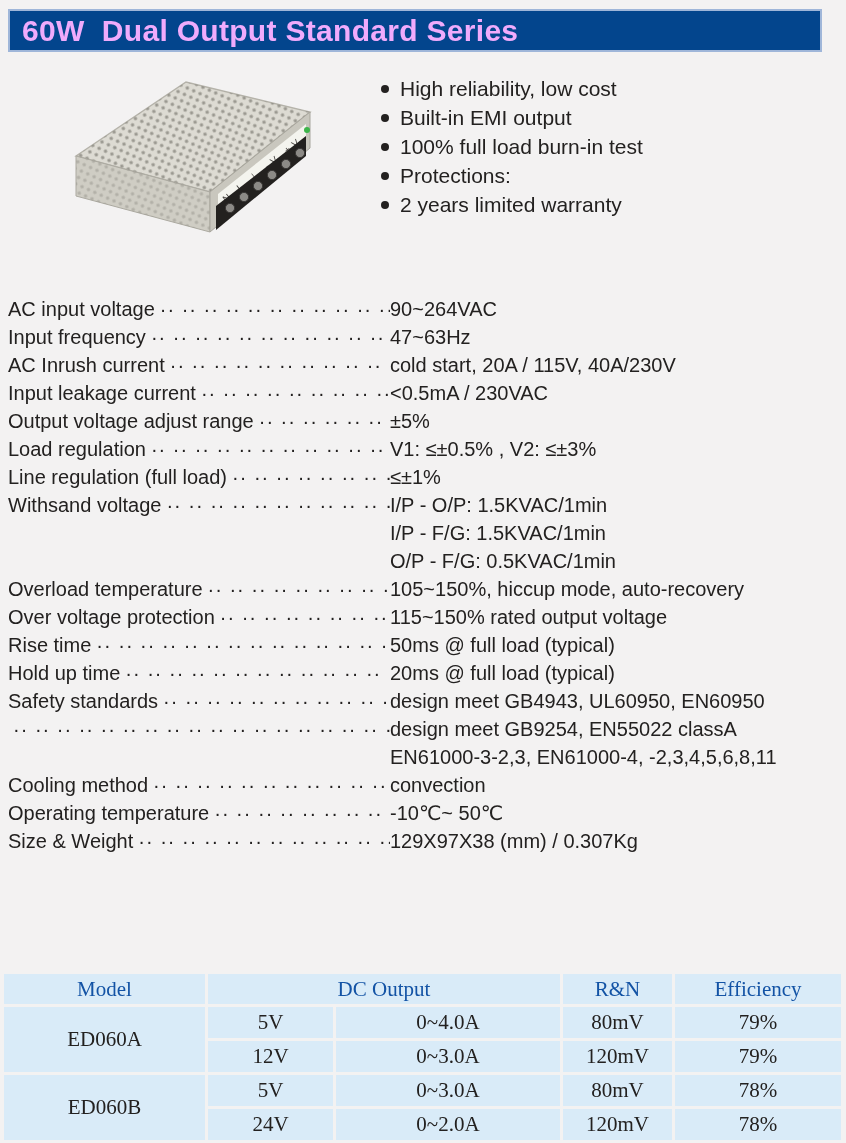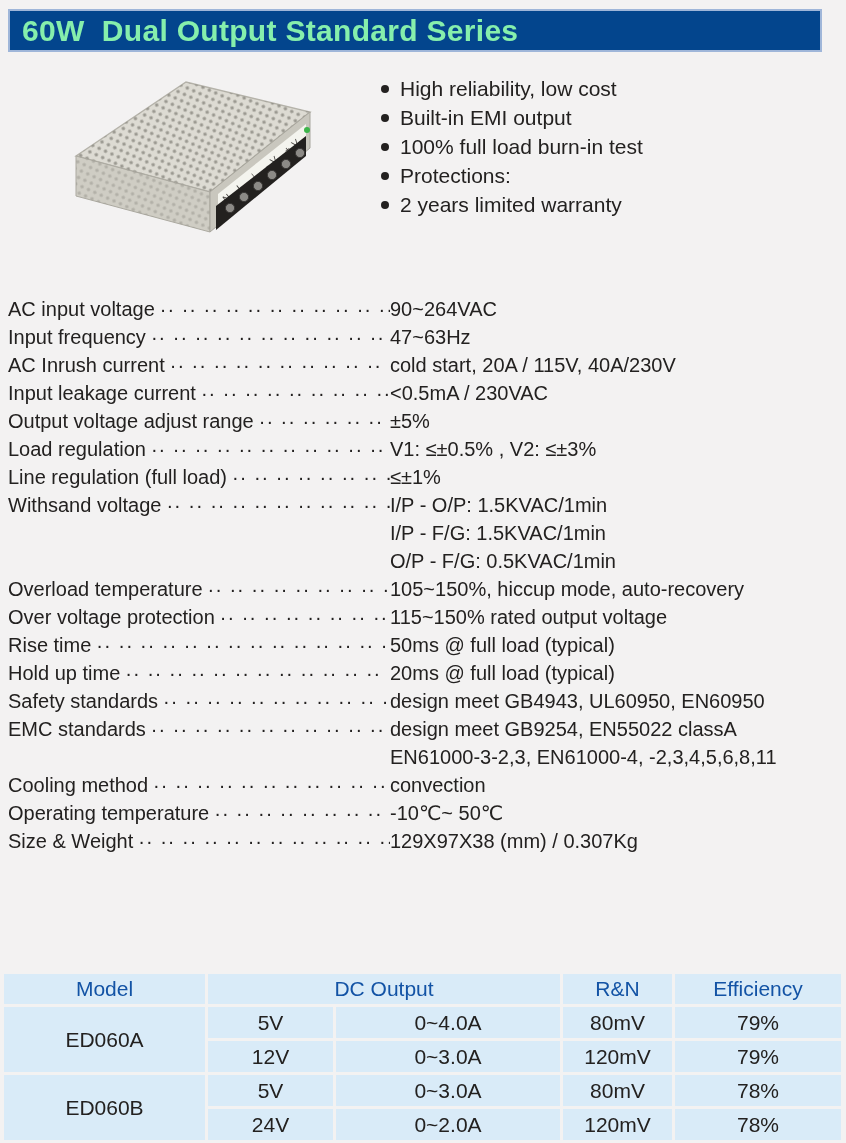--- a/index.html
+++ b/index.html
@@ -9,21 +9,21 @@
     font-family:"Liberation Sans","DejaVu Sans",sans-serif;
   }
 
   
   .title-bar {
     position:absolute; left:8px; top:9px; width:810px; height:39px;
     background:#03458d; border:2px solid #9fb6d9;
     display:flex; align-items:center;
   }
   .title-text {
-    color:#86efac; font-size:30px; font-weight:bold;
+    color:#f0abfc; font-size:30px; font-weight:bold;
     padding-left:12px; white-space:pre; letter-spacing:.3px;
   }
 
   
   .photo { position:absolute; left:60px; top:74px; width:258px; height:172px; }
 
   
   .features {
     position:absolute; left:370px; top:66px; width:474px;
     list-style:none; margin:8px; padding:0;
@@ -55,21 +55,21 @@
     letter-spacing:1px; padding-left:5px;
   }
   .spec-values { flex:1 1 auto; }
 
   
   .spec-table {
     position:absolute; left:4px; top:974px;
     display:grid;
     grid-template-columns:201px 125px 224px 109px 166px;
     grid-template-rows:30px 31px 31px 31px 31px;
-    gap:3px; font-size:21px;
+    gap:3px; font-size:21px;font-family:Liberation Serif, serif;
   }
   .cell {
     background:#d9ebf8; display:flex;
     align-items:center; justify-content:center;
   }
   .th { color:#1353a5; }
   .span-cols-2 { grid-column:span 2; }
   .span-rows-2 { grid-row:span 2; }
 </style>
 </head>
@@ -257,21 +257,20 @@
       <div class="spec-left">
         <span class="spec-label">Safety standards</span>
         <span class="spec-leader">·· ·· ·· ·· ·· ·· ·· ·· ·· ·· ·· ·· ·· ·· ·· ·· ·· ·· ·· ·· ·· ·· ·· ·· ·· ·· ·· ·· ·· ·· ·· ·· ·· ·· ·· ·· ·· ·· ·· ·· </span>
       </div>
       <div class="spec-values">
         <div class="spec-value-line">design meet GB4943, UL60950, EN60950</div>
       </div>
     </div>
     <div class="spec-row">
       <div class="spec-left">
-        <span class="spec-label">EMC standards</span>
         <span class="spec-leader">·· ·· ·· ·· ·· ·· ·· ·· ·· ·· ·· ·· ·· ·· ·· ·· ·· ·· ·· ·· ·· ·· ·· ·· ·· ·· ·· ·· ·· ·· ·· ·· ·· ·· ·· ·· ·· ·· ·· ·· </span>
       </div>
       <div class="spec-values">
         <div class="spec-value-line">design meet GB9254, EN55022 classA</div>
         <div class="spec-value-line">EN61000-3-2,3, EN61000-4, -2,3,4,5,6,8,11</div>
       </div>
     </div>
     <div class="spec-row">
       <div class="spec-left">
         <span class="spec-label">Cooling method</span>

